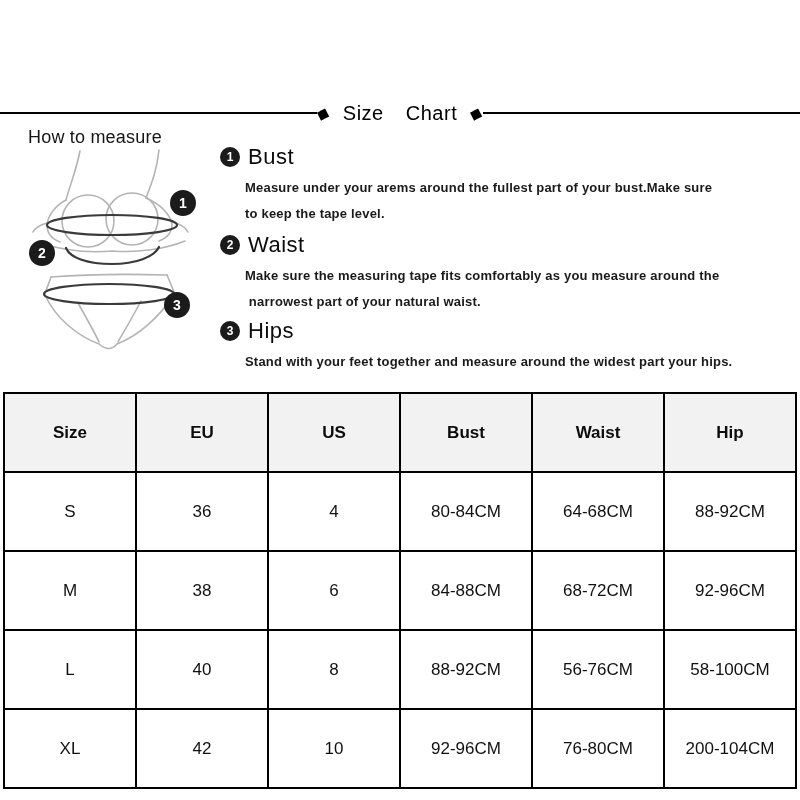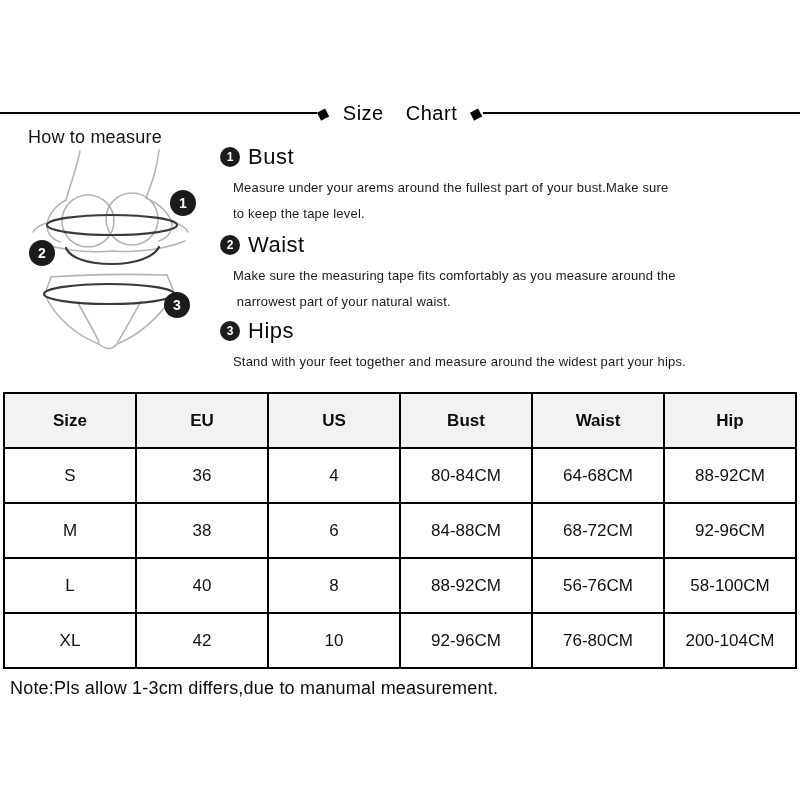--- a/index.html
+++ b/index.html
@@ -26,28 +26,28 @@
   
   .section{position:absolute;left:220px;}
   .sec-bust{top:144px;}
   .sec-waist{top:232px;}
   .sec-hips{top:318px;}
   .sec-head{display:flex;align-items:center;gap:8px;height:26px;}
   .badge{width:20px;height:20px;border-radius:50%;background:#1b1b1b;color:#fff;
          font-size:12px;font-weight:bold;display:flex;align-items:center;
          justify-content:center;flex:0 0 auto;}
   .sec-title{font-size:22px;color:#0c0c0c;letter-spacing:.5px;}
-  .sec-text{margin:5px 0 0 13px;font-size:13px;font-weight:normal;color:#1a1a1a;
+  .sec-text{margin:5px 0 0 25px;font-size:13px;font-weight:bold;color:#1a1a1a;
             line-height:26px;white-space:pre;letter-spacing:.2px;}
 
   
   .size-table{position:absolute;left:3px;top:392px;width:794px;
               border-collapse:collapse;table-layout:fixed;}
   .size-table th,.size-table td{border:2px solid #000;text-align:center;
-              vertical-align:middle;height:53px;padding:0;margin-left:43px;}
+              vertical-align:middle;height:53px;padding:12px;margin-left:43px;}
   .size-table th{background:#f2f2f2;font-size:17px;font-weight:bold;color:#0c0c0c;}
   .size-table td{font-size:17px;font-weight:400;color:#111;background:#fff;}
 
   
   .note{position:absolute;left:10px;top:678px;font-size:18px;color:#0c0c0c;
         letter-spacing:.2px;}
 </style>
 </head>
 <body>
 
@@ -166,15 +166,14 @@
         <td>XL</td>
         <td>42</td>
         <td>10</td>
         <td>92-96CM</td>
         <td>76-80CM</td>
         <td>200-104CM</td>
       </tr>
     </tbody>
   </table>
 
-  <div class="note">Note:Pls allow 1-3cm differs,due to manumal measurement.</div>
 
 </div>
 
 </body></html>

